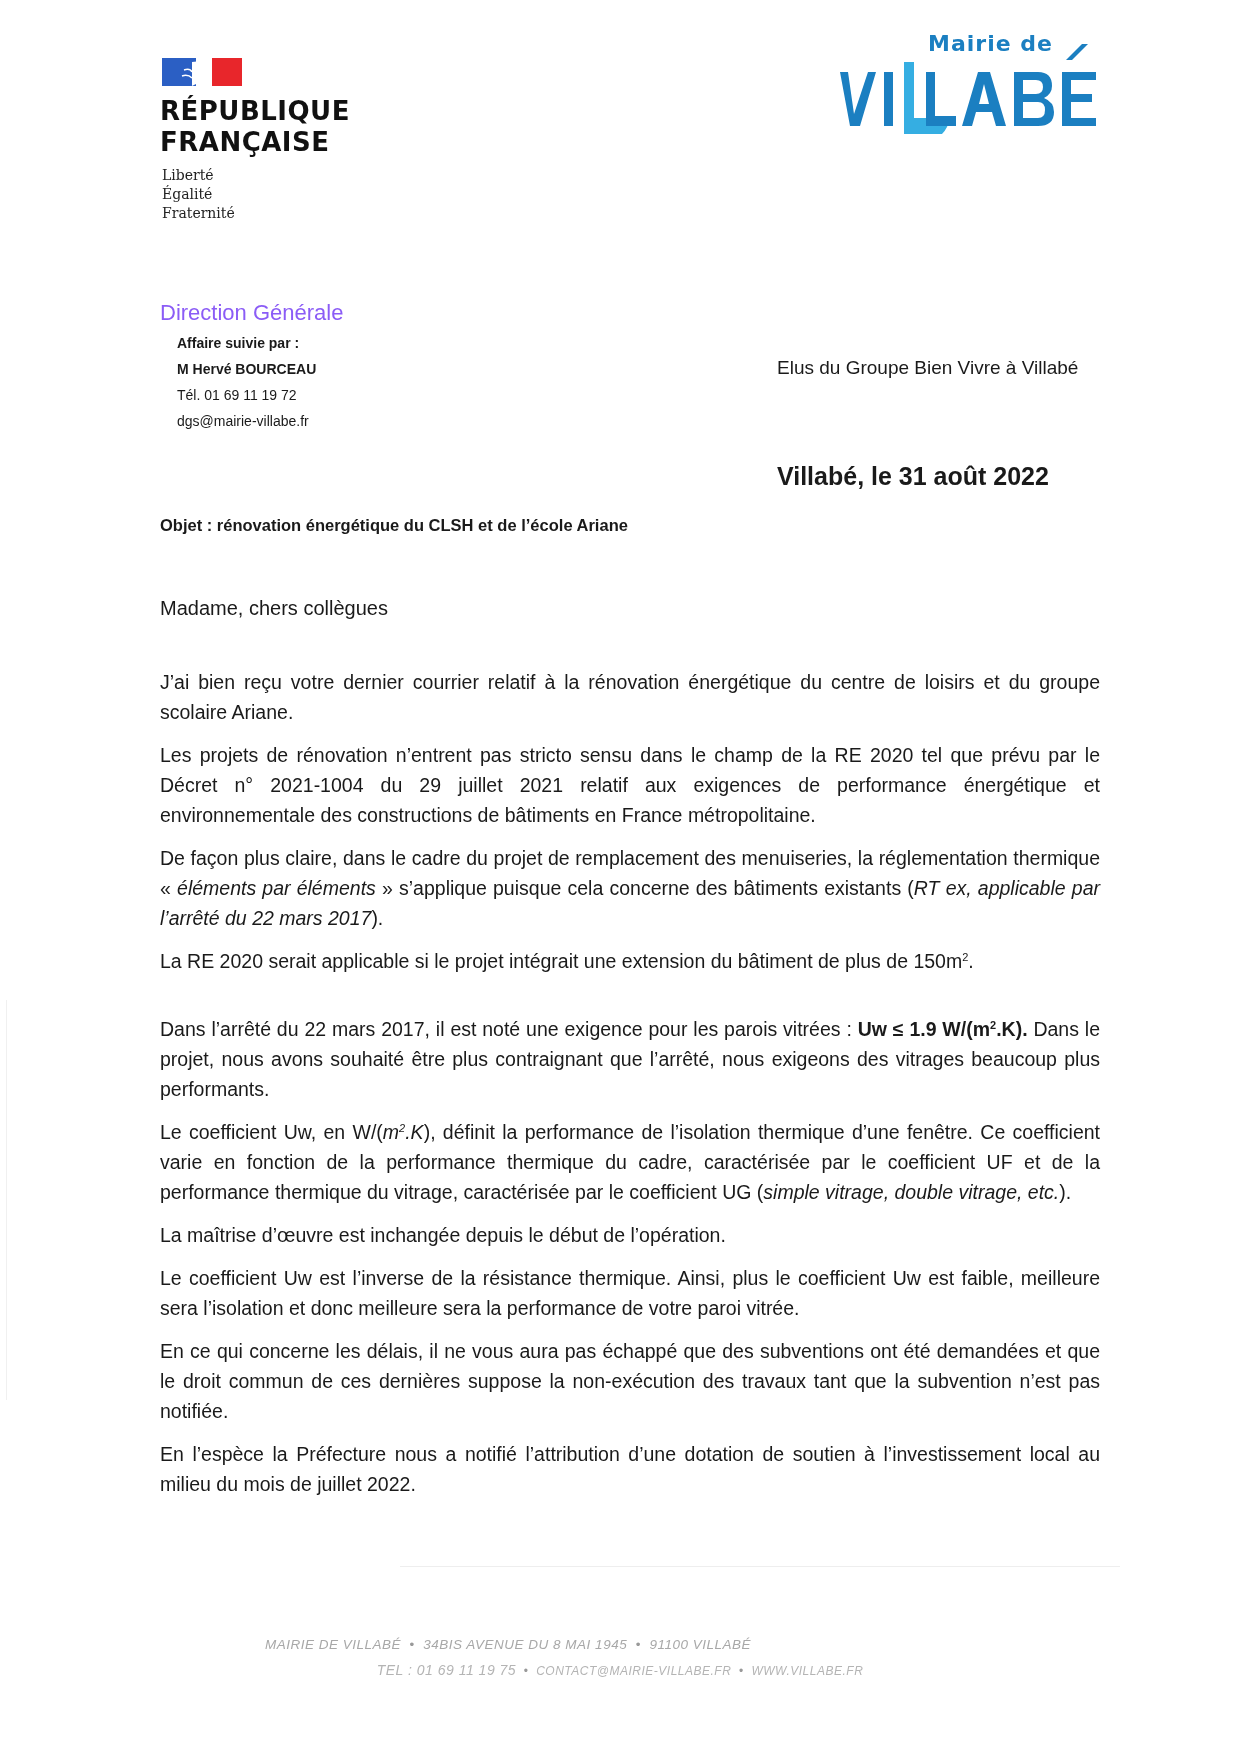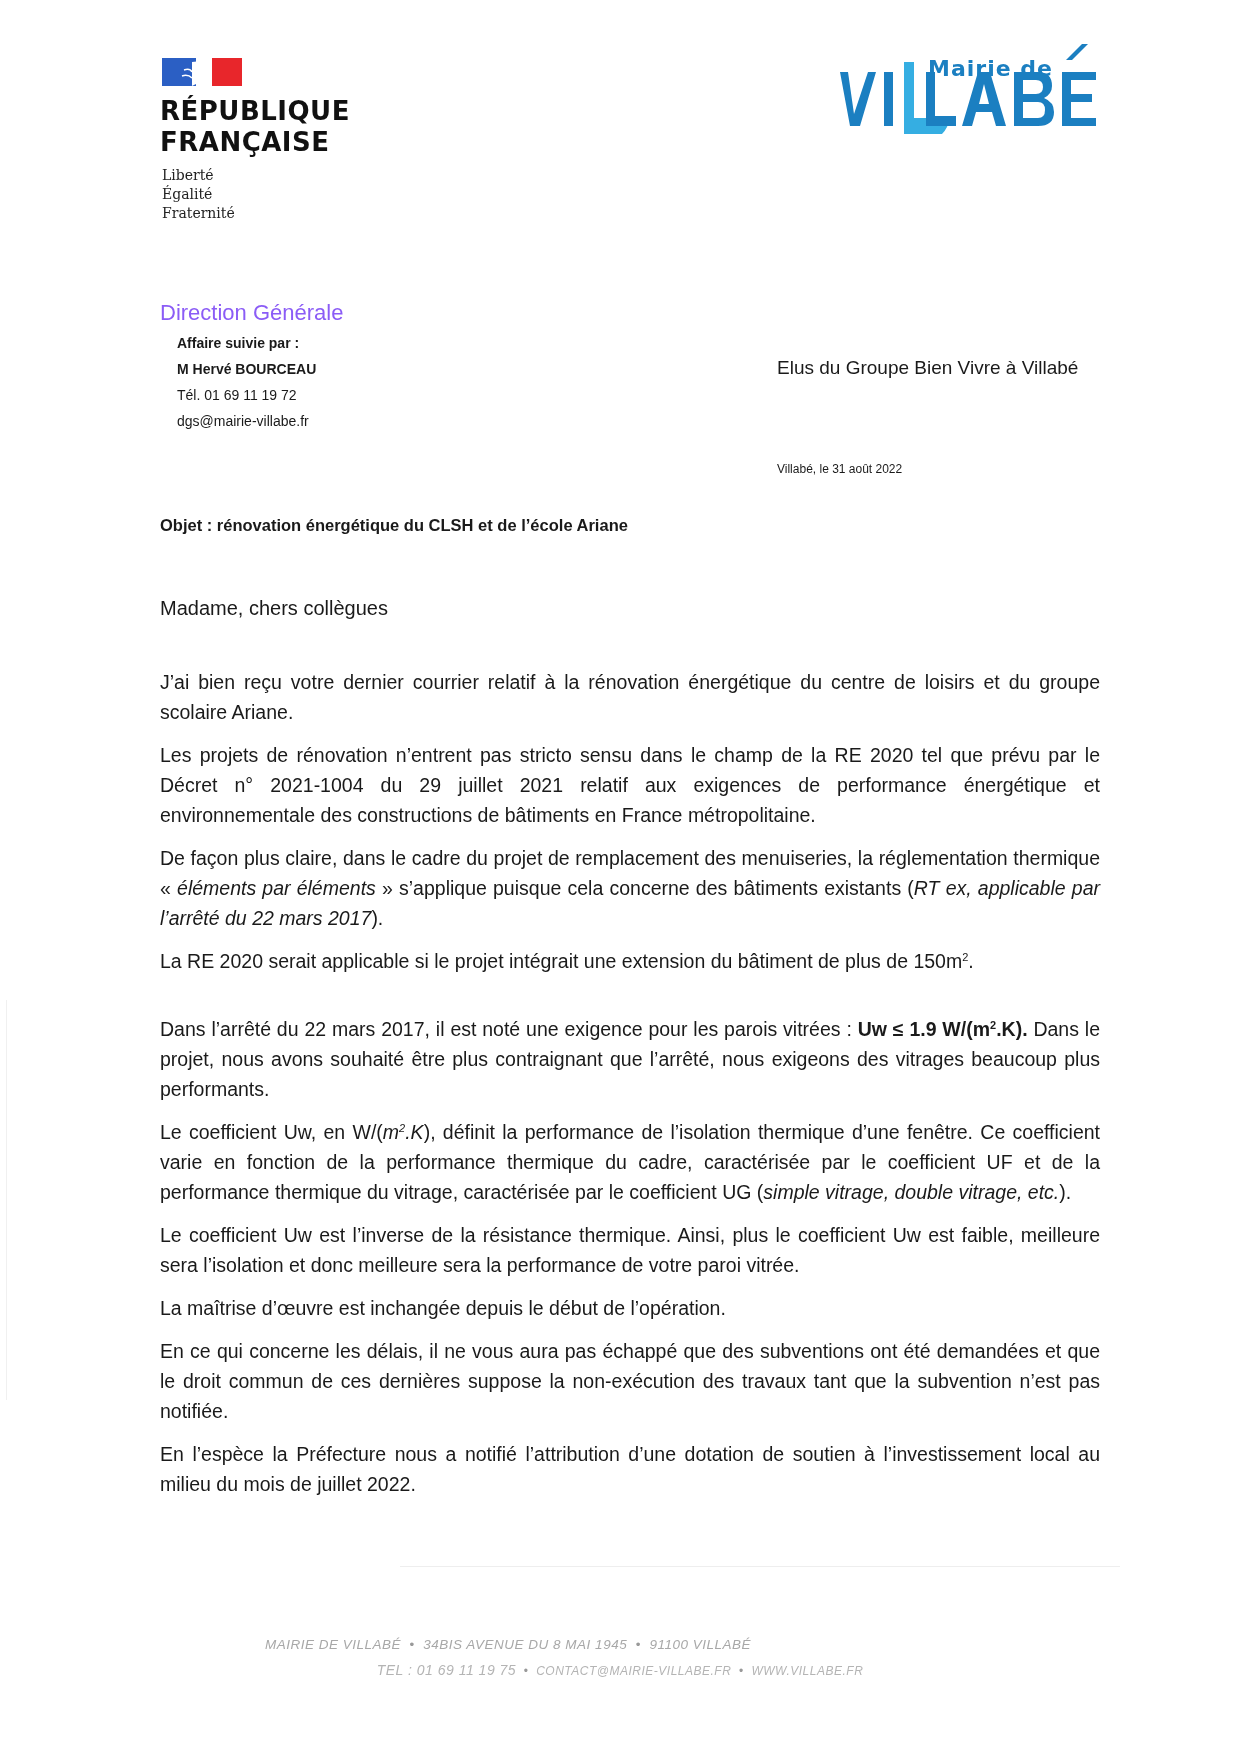--- a/index.html
+++ b/index.html
@@ -8,33 +8,33 @@
   .abs { position: absolute; }
 
   
   .rf-flag { left: 162px; top: 58px; width: 80px; height: 28px; }
   .rf-title { left: 160px; top: 96px; font-family: "DejaVu Sans", sans-serif; font-weight: bold;
               font-size: 26px; line-height: 31px; letter-spacing: 0.5px; color: #111; }
   .rf-motto { left: 162px; top: 166px; font-family: "DejaVu Serif", serif; 
               font-size: 14px; line-height: 19px; color: #222; }
 
   
-  .vl-small { left: 928px; top: 56px; font-family: "DejaVu Sans", sans-serif; font-weight: bold;
+  .vl-small { left: 928px; top: 31px; font-family: "DejaVu Sans", sans-serif; font-weight: bold;
               font-size: 22px; color: #1b7fc1; letter-spacing: 1px; }
   .vl-accent { left: 1062px; top: 40px; width: 28px; height: 22px; }
   .vl-big { left: 838px; top: 58px; width: 260px; height: 82px; }
 
   
   .dept { left: 160px; top: 300px; font-size: 22px; color: #8b5cf6; }
   .sender { left: 177px; top: 330px; font-size: 14px; line-height: 26px; }
   .sender .b { font-weight: bold; }
 
   
   .recipient { left: 777px; top: 357px; font-size: 19px; }
-  .date { left: 777px; top: 462px; font-size: 12px; }
+  .date { left: 777px; top: 462px; font-size: 25px; font-weight: bold; }
 
   
   .object { left: 160px; top: 516px; font-size: 16.5px; font-weight: bold; }
 
   .greeting { left: 160px; top: 597px; font-size: 20px; }
 
   .body-text { left: 160px; top: 667px; width: 940px; font-size: 19.5px; line-height: 30px; }
   .body-text p { margin: 0 0 13px 0; text-align: justify; }
   .body-text p.gap { margin-top: 38px; }
   .body-text sup { font-size: 11px; vertical-align: super; line-height: 0; }
@@ -105,22 +105,22 @@
 
 <div class="abs greeting">Madame, chers collègues</div>
 
 <div class="abs body-text">
   <p>J’ai bien reçu votre dernier courrier relatif à la rénovation énergétique du centre de loisirs et du groupe scolaire Ariane.</p>
   <p>Les projets de rénovation n’entrent pas stricto sensu dans le champ de la RE 2020 tel que prévu par le Décret n° 2021-1004 du 29 juillet 2021 relatif aux exigences de performance énergétique et environnementale des constructions de bâtiments en France métropolitaine.</p>
   <p><span>De façon plus claire, dans le cadre du projet de remplacement des menuiseries, la réglementation thermique « </span><em>éléments par éléments</em><span> » s’applique puisque cela concerne des bâtiments existants (</span><em>RT ex, applicable par l’arrêté du 22 mars 2017</em><span>).</span></p>
   <p><span>La RE 2020 serait applicable si le projet intégrait une extension du bâtiment de plus de 150m</span><sup>2</sup><span>.</span></p>
   <p class="gap"><span>Dans l’arrêté du 22 mars 2017, il est noté une exigence pour les parois vitrées : </span><strong>Uw ≤ 1.9 W/(m</strong><strong><sup>2</sup></strong><strong>.K).</strong><span> Dans le projet, nous avons souhaité être plus contraignant que l’arrêté, nous exigeons des vitrages beaucoup plus performants.</span></p>
   <p><span>Le coefficient Uw, en W/(</span><em>m</em><em><sup>2</sup></em><em>.K</em><span>), définit la performance de l’isolation thermique d’une fenêtre. Ce coefficient varie en fonction de la performance thermique du cadre, caractérisée par le coefficient UF et de la performance thermique du vitrage, caractérisée par le coefficient UG (</span><em>simple vitrage, double vitrage, etc.</em><span>).</span></p>
+  <p>La maîtrise d’œuvre est inchangée depuis le début de l’opération.</p>
   <p>Le coefficient Uw est l’inverse de la résistance thermique. Ainsi, plus le coefficient Uw est faible, meilleure sera l’isolation et donc meilleure sera la performance de votre paroi vitrée.</p>
-  <p>La maîtrise d’œuvre est inchangée depuis le début de l’opération.</p>
   <p>En ce qui concerne les délais, il ne vous aura pas échappé que des subventions ont été demandées et que le droit commun de ces dernières suppose la non-exécution des travaux tant que la subvention n’est pas notifiée.</p>
   <p>En l’espèce la Préfecture nous a notifié l’attribution d’une dotation de soutien à l’investissement local au milieu du mois de juillet 2022.</p>
 </div>
 
 <div class="abs footer-rule"></div>
 <div class="abs edge-line"></div>
 
 <div class="abs footer1">
   <span>MAIRIE DE VILLABÉ</span>
   &nbsp;<span class="dot">•</span>&nbsp;

